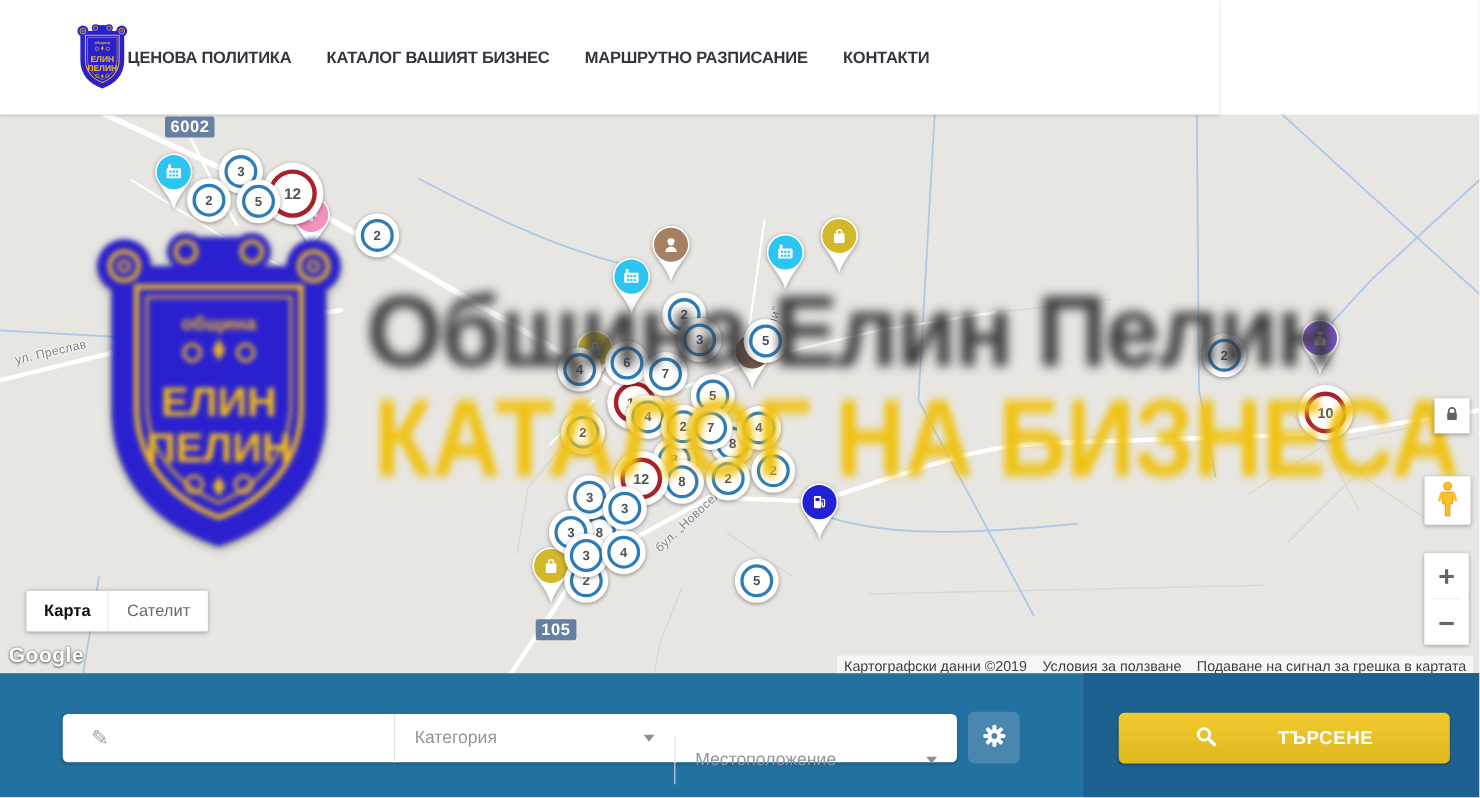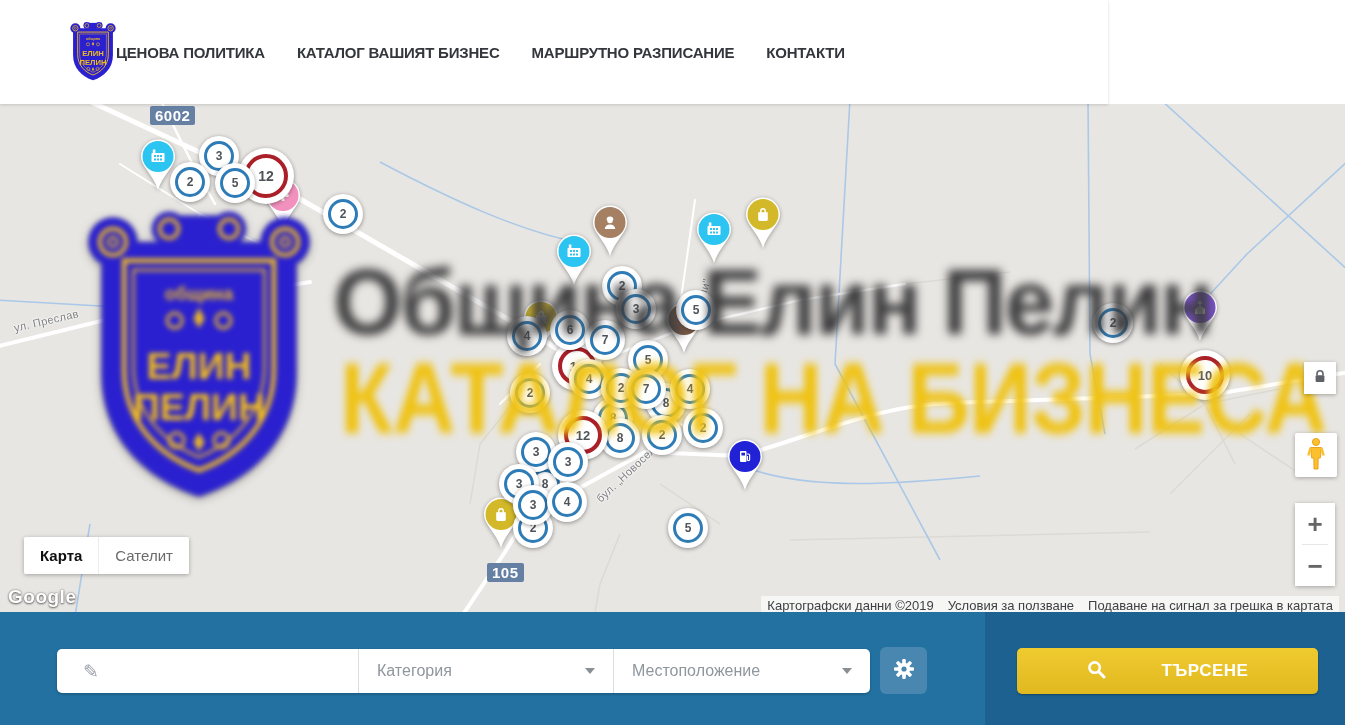--- a/index.html
+++ b/index.html
@@ -67,21 +67,21 @@
   .sb-right-bg{position:absolute;left:985px;top:0;width:360px;height:113px;background:#1c6190;}
   .sb-group{position:absolute;left:57px;top:37px;width:813px;height:44px;background:#fff;border-radius:5px;
             display:flex;box-shadow:0 1px 3px rgba(0,0,0,.25);}
   .sb-field{display:flex;align-items:center;height:100%;}
   .sb-keyword{width:301px;padding-left:26px;}
   .pencil{font-size:19px;color:#9aa0a6;margin-right:14px;}
   .sb-keyword input{border:none;outline:none;flex:1;font-family:"Liberation Sans",sans-serif;font-size:16px;color:#555;min-width:0;background:transparent;}
   .sb-keyword input::placeholder{color:#8f969c;opacity:1;}
   .sb-select{border-left:1px solid #dcdfe2;justify-content:space-between;padding:0 18px;cursor:pointer;}
   .sb-cat{width:255px;}
-  .sb-loc{width:257px;}
+  .sb-loc{width:257px;margin-top:20px;}
   .sel-label{font-size:16px;color:#8f969c;}
   .caret{width:0;height:0;border-left:5px solid transparent;border-right:5px solid transparent;border-top:6px solid #8a8f94;}
   .gearbtn{position:absolute;left:880px;top:35px;width:47px;height:47px;border:none;border-radius:6px;background:#4a87b0;
            cursor:pointer;display:flex;align-items:center;justify-content:center;}
   .searchbtn{position:absolute;left:1017px;top:36px;width:301px;height:46px;border:none;border-radius:5px;cursor:pointer;
              background:linear-gradient(#f0cb30,#e0b81f);box-shadow:0 1px 2px rgba(0,0,0,.3);
              display:flex;align-items:center;justify-content:center;gap:12px;}
   .searchbtn span.lbl{color:#fff;font-size:17px;font-weight:bold;letter-spacing:.5px;font-family:"Liberation Sans",sans-serif;margin-left:44px;}
 </style>
 </head>

